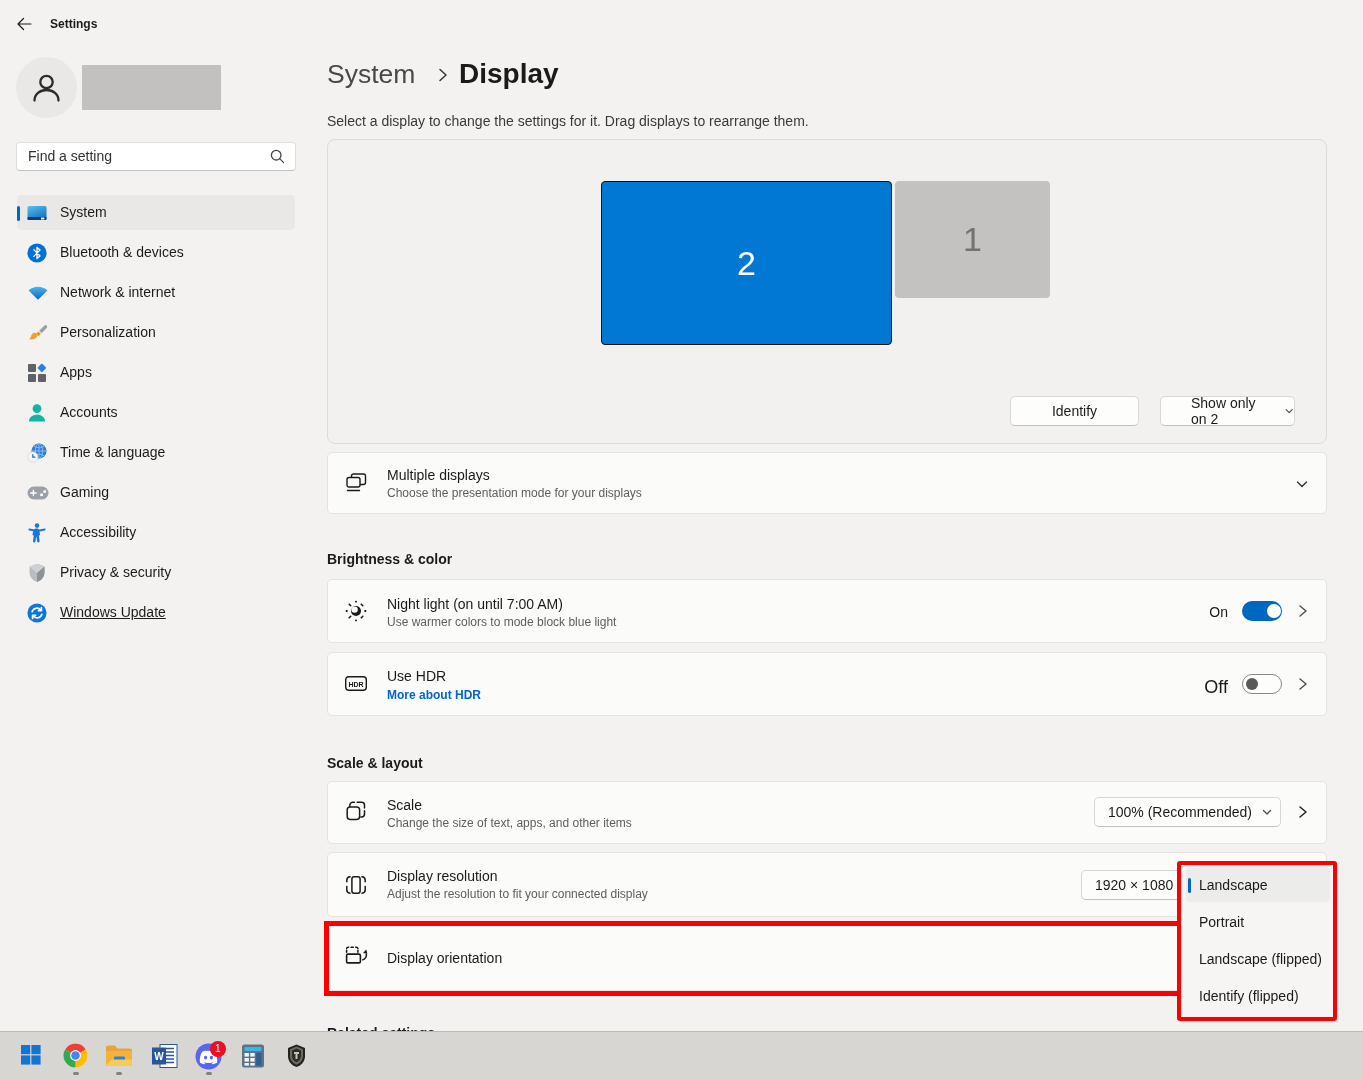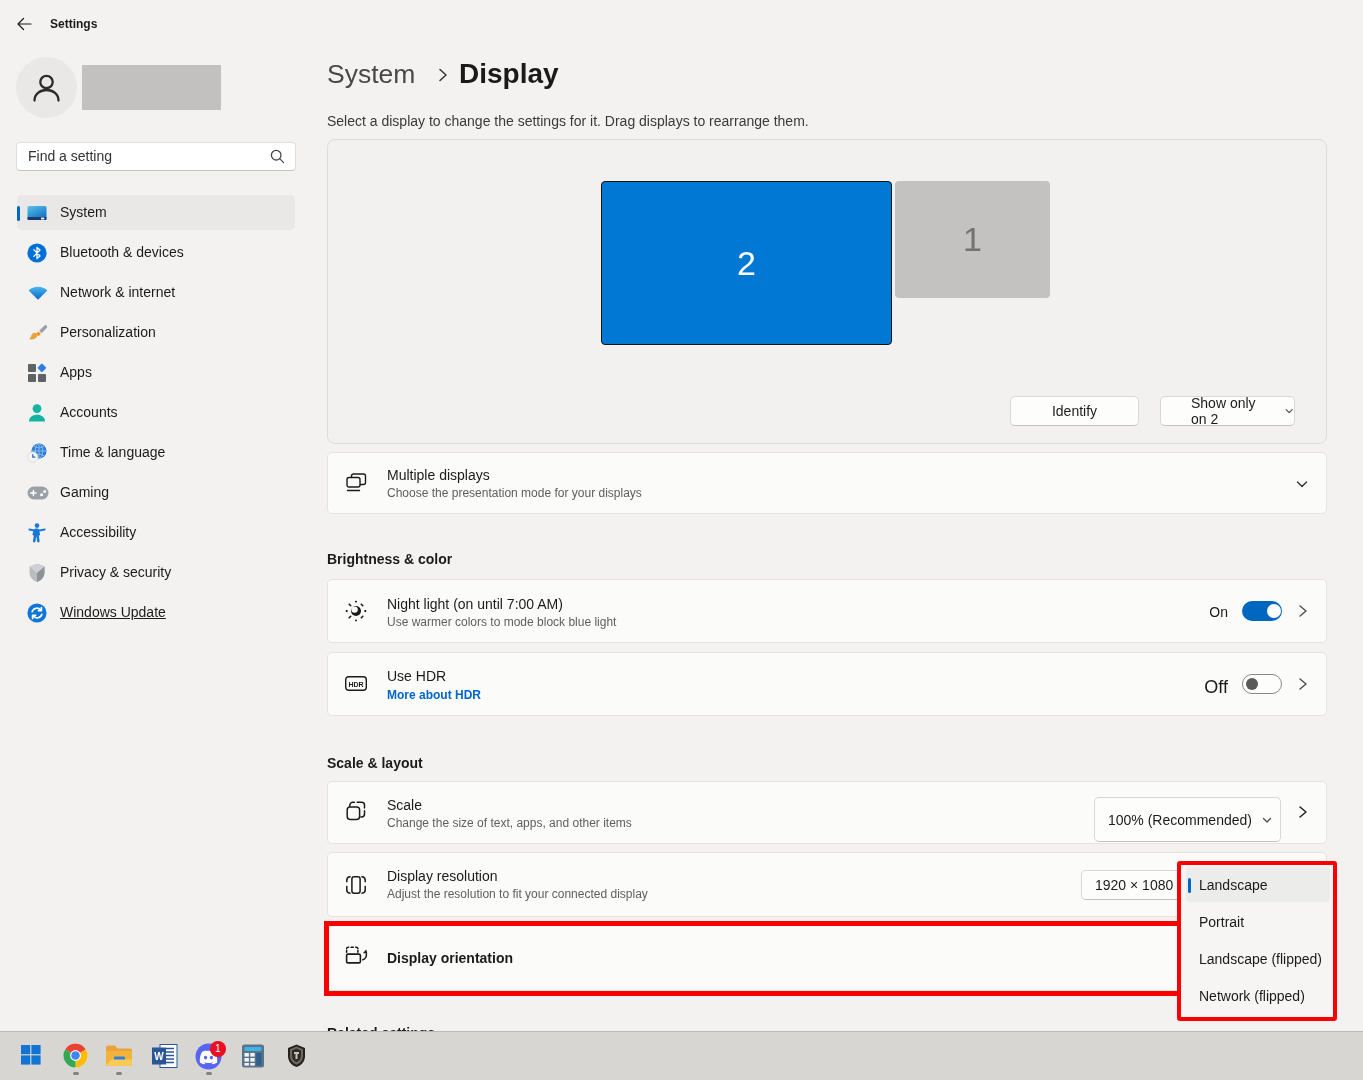--- a/index.html
+++ b/index.html
@@ -223,21 +223,21 @@
 <svg class="abs" style="left:346px;top:801px" width="20" height="21" viewBox="0 0 20 21">
   <g fill="none" stroke="#1b1b1b" stroke-width="1.5" stroke-linecap="round">
     <path d="M3.8 5.3 v-1 a3 3 0 0 1 3-3 h1.6"></path>
     <path d="M11.2 1.3 h4.3 a3 3 0 0 1 3 3 v2.7"></path>
     <path d="M18.5 9.8 v3.3 a3 3 0 0 1-3 3 h-0.7"></path>
   </g>
   <rect x="1.2" y="6" width="12.4" height="12.4" rx="2.8" fill="none" stroke="#1b1b1b" stroke-width="1.5"></rect>
 </svg>
 <div class="abs row-title" style="left:387px;top:797px;">Scale</div>
 <div class="abs row-sub" style="left:387px;top:816px;">Change the size of text, apps, and other items</div>
-<div class="drop" style="left:1094px;top:797px;width:187px;height:45px;">
+<div class="drop" style="left:1094px;top:797px;width:187px;height:30px;">
   <span style="margin-left:13px;">100% (Recommended)</span>
   <svg style="margin-left:9px" width="12" height="12" viewBox="0 0 12 12">
       <path d="M2.5 4.5 6 8l3.5-3.5" stroke="#4a4a4a" stroke-width="1.3" fill="none" stroke-linecap="round" stroke-linejoin="round"></path>
     </svg>
 </div>
 <svg class="abs" style="left:1297px;top:805px" width="12" height="14" viewBox="0 0 12 14">
     <path d="M3 2 9 7 3 12" stroke="#202020" stroke-width="1.5" fill="none" stroke-linecap="round" stroke-linejoin="round"></path>
   </svg>
 
 <div class="row-card" style="top:852px;height:65px;"></div>
@@ -262,33 +262,33 @@
     <path d="M1.6 6.3 V4.5"></path>
       <path d="M1.6 2.7 a1.6 1.6 0 0 1 1.6-1.5 h0.4"></path>
     <path d="M6 1.2 h2.3"></path>
       <path d="M10.7 1.2 h0.6 a1.6 1.6 0 0 1 1.6 1.5"></path>
     <path d="M12.9 4.5 v1.8"></path>
   </g>
   <rect x="1.6" y="8.1" width="13.8" height="8.8" rx="1.4" fill="none" stroke="#1b1b1b" stroke-width="1.6"></rect>
   <path d="M17.3 14 a5.6 5.6 0 0 0 4-6.4" fill="none" stroke="#1b1b1b" stroke-width="1.6"></path>
   <path d="M18 6.9 22.4 7.8 21.3 3.5 Z" fill="#1b1b1b"></path>
 </svg>
-<div class="abs row-title" style="left:387px;top:950px;font-weight:bold;">Display orientation</div>
+<div class="abs row-title" style="left:387px;top:950px;">Display orientation</div>
 
 <div class="abs" style="left:323.5px;top:920.5px;width:858px;height:75px;border:5px solid #fb0000;"></div>
 
 <div class="abs" style="left:327px;top:1025px;font-size:14px;font-weight:bold;">Related settings</div>
 
 <div class="abs" style="left:1177px;top:861px;width:160px;height:160px;background:#f6f5f4;border:4px solid #fb0000;border-radius:3px;"></div>
 <div class="abs" style="left:1186px;top:867px;width:144px;height:35px;background:#ececea;border-radius:4px;"></div>
 <div class="abs" style="left:1187.5px;top:877.5px;width:3.5px;height:15.5px;background:#0067c0;border-radius:2px;"></div>
 <div class="abs" style="left:1199px;top:877px;font-size:14px;">Landscape</div>
 <div class="abs" style="left:1199px;top:914px;font-size:14px;">Portrait</div>
 <div class="abs" style="left:1199px;top:951px;font-size:14px;">Landscape (flipped)</div>
-<div class="abs" style="left:1199px;top:988px;font-size:14px;">Network (flipped)</div>
+<div class="abs" style="left:1199px;top:988px;font-size:14px;">Identify (flipped)</div>
 
 <div class="abs" style="left:0;top:1031px;width:1363px;height:49px;background:#d8d6d3;border-top:1px solid #bab8b5;"></div>
 <div id="taskbar">
     <svg class="abs" style="left:21px;top:1045px" width="20" height="20" viewBox="0 0 20 20">
       <g fill="#1374d4">
         <rect x="0" y="0" width="9.2" height="9.2"></rect>
         <rect x="10.4" y="0" width="9.2" height="9.2"></rect>
         <rect x="0" y="10.4" width="9.2" height="9.2"></rect>
         <rect x="10.4" y="10.4" width="9.2" height="9.2"></rect>
       </g>

